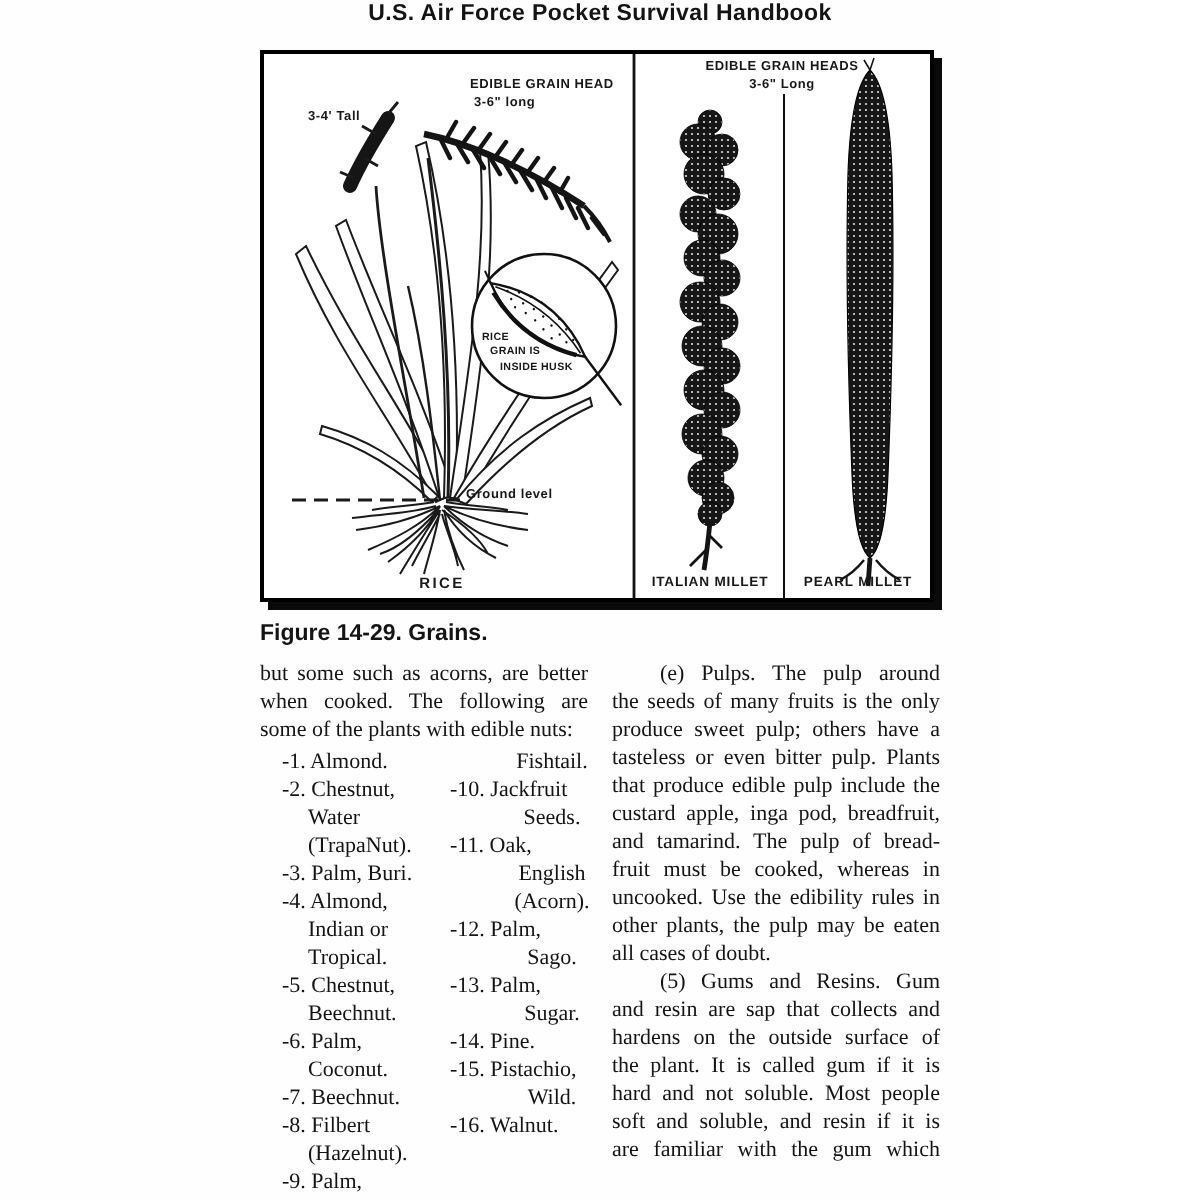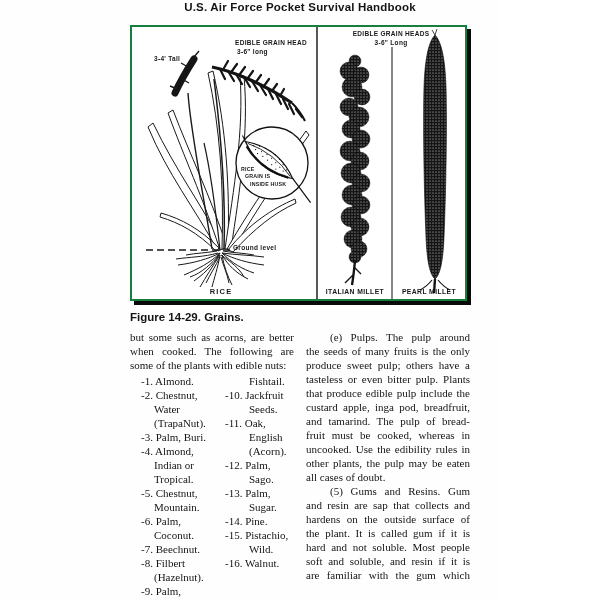--- a/index.html
+++ b/index.html
@@ -5,21 +5,21 @@
   html,body{margin:0;padding:0;}
   .page{position:relative;width:500px;height:600px;background:#fefefe;overflow:hidden;
         font-family:"Liberation Serif",serif;color:#141414;}
   
   .hdr-title{position:absolute;left:0;top:1px;width:600px;text-align:center;
              font-family:"Liberation Sans",sans-serif;font-weight:bold;font-size:11.5px;letter-spacing:.2px;}
   .hdr-page{position:absolute;left:443px;top:1px;width:30px;text-align:left;
             font-family:"Liberation Sans",sans-serif;font-weight:bold;font-size:11.5px;margin-top:40px;}
   
   .figbox{position:absolute;left:130px;top:25px;width:333px;height:272px;background:#fff;
-          border:2px solid #15803d;box-shadow:4px 4px 0 #0a0a0a;}
+          border:2px solid #000000;box-shadow:4px 4px 0 #0a0a0a;}
   .figbox svg{position:absolute;left:0;top:0;}
   .flabel{position:absolute;font-family:"Liberation Sans",sans-serif;font-weight:bold;color:#181818;}
   .lbl-tall{left:22px;top:28px;font-size:6.5px;letter-spacing:.3px;}
   .lbl-head-left{left:103px;top:12px;font-size:6.5px;line-height:8.5px;letter-spacing:.3px;}
   .lbl-head-left div:nth-child(2){margin-left:2px;}
   .lbl-heads-right{left:204px;top:3px;width:110px;text-align:center;font-size:6.5px;line-height:8.5px;letter-spacing:.3px;}
   .lbl-grain-note{left:109px;top:139px;font-size:5.3px;line-height:7.4px;letter-spacing:.2px;}
   .lbl-grain-note div:nth-child(2){margin-left:4px;}
   .lbl-grain-note div:nth-child(3){margin-left:9px;}
   .lbl-ground{left:101px;top:217px;font-size:6.5px;letter-spacing:.3px;}
@@ -33,21 +33,21 @@
   .tl{white-space:nowrap;height:14px;line-height:14px;font-size:11px;}
   .j{text-align:justify;text-align-last:justify;}
   .jlast{text-align:left;}
   .fi{text-indent:24px;}
   .cont{padding-left:13px;}
   .col{position:absolute;width:164px;}
   .leftpara{left:130px;top:330px;}
   .rightcol{left:306px;top:330px;}
   .nutcol1{position:absolute;left:141px;top:374px;width:88px;}
   .nutcol2{position:absolute;left:225px;top:374px;width:78px;}
-  .nutcol2 .cont{padding-left:24px;}
+  .nutcol2 .cont{padding-left:24px;text-align:center;}
 </style>
 </head>
 <body>
 
 <div class="page">
 
   <div class="hdr-title">U.S. Air Force Pocket Survival Handbook</div>
   <div class="hdr-page">215</div>
 
   <div class="figbox">
@@ -193,21 +193,21 @@
   <div class="nutcol1">
       <div class="tl">-1. Almond.</div>
       <div class="tl">-2. Chestnut,</div>
       <div class="tl cont">Water</div>
       <div class="tl cont">(TrapaNut).</div>
       <div class="tl">-3. Palm, Buri.</div>
       <div class="tl">-4. Almond,</div>
       <div class="tl cont">Indian or</div>
       <div class="tl cont">Tropical.</div>
       <div class="tl">-5. Chestnut,</div>
-      <div class="tl cont">Mountain.</div>
+      <div class="tl cont">Beechnut.</div>
       <div class="tl">-6. Palm,</div>
       <div class="tl cont">Coconut.</div>
       <div class="tl">-7. Beechnut.</div>
       <div class="tl">-8. Filbert</div>
       <div class="tl cont">(Hazelnut).</div>
       <div class="tl">-9. Palm,</div>
     </div>
   <div class="nutcol2">
       <div class="tl cont">Fishtail.</div>
       <div class="tl">-10. Jackfruit</div>

